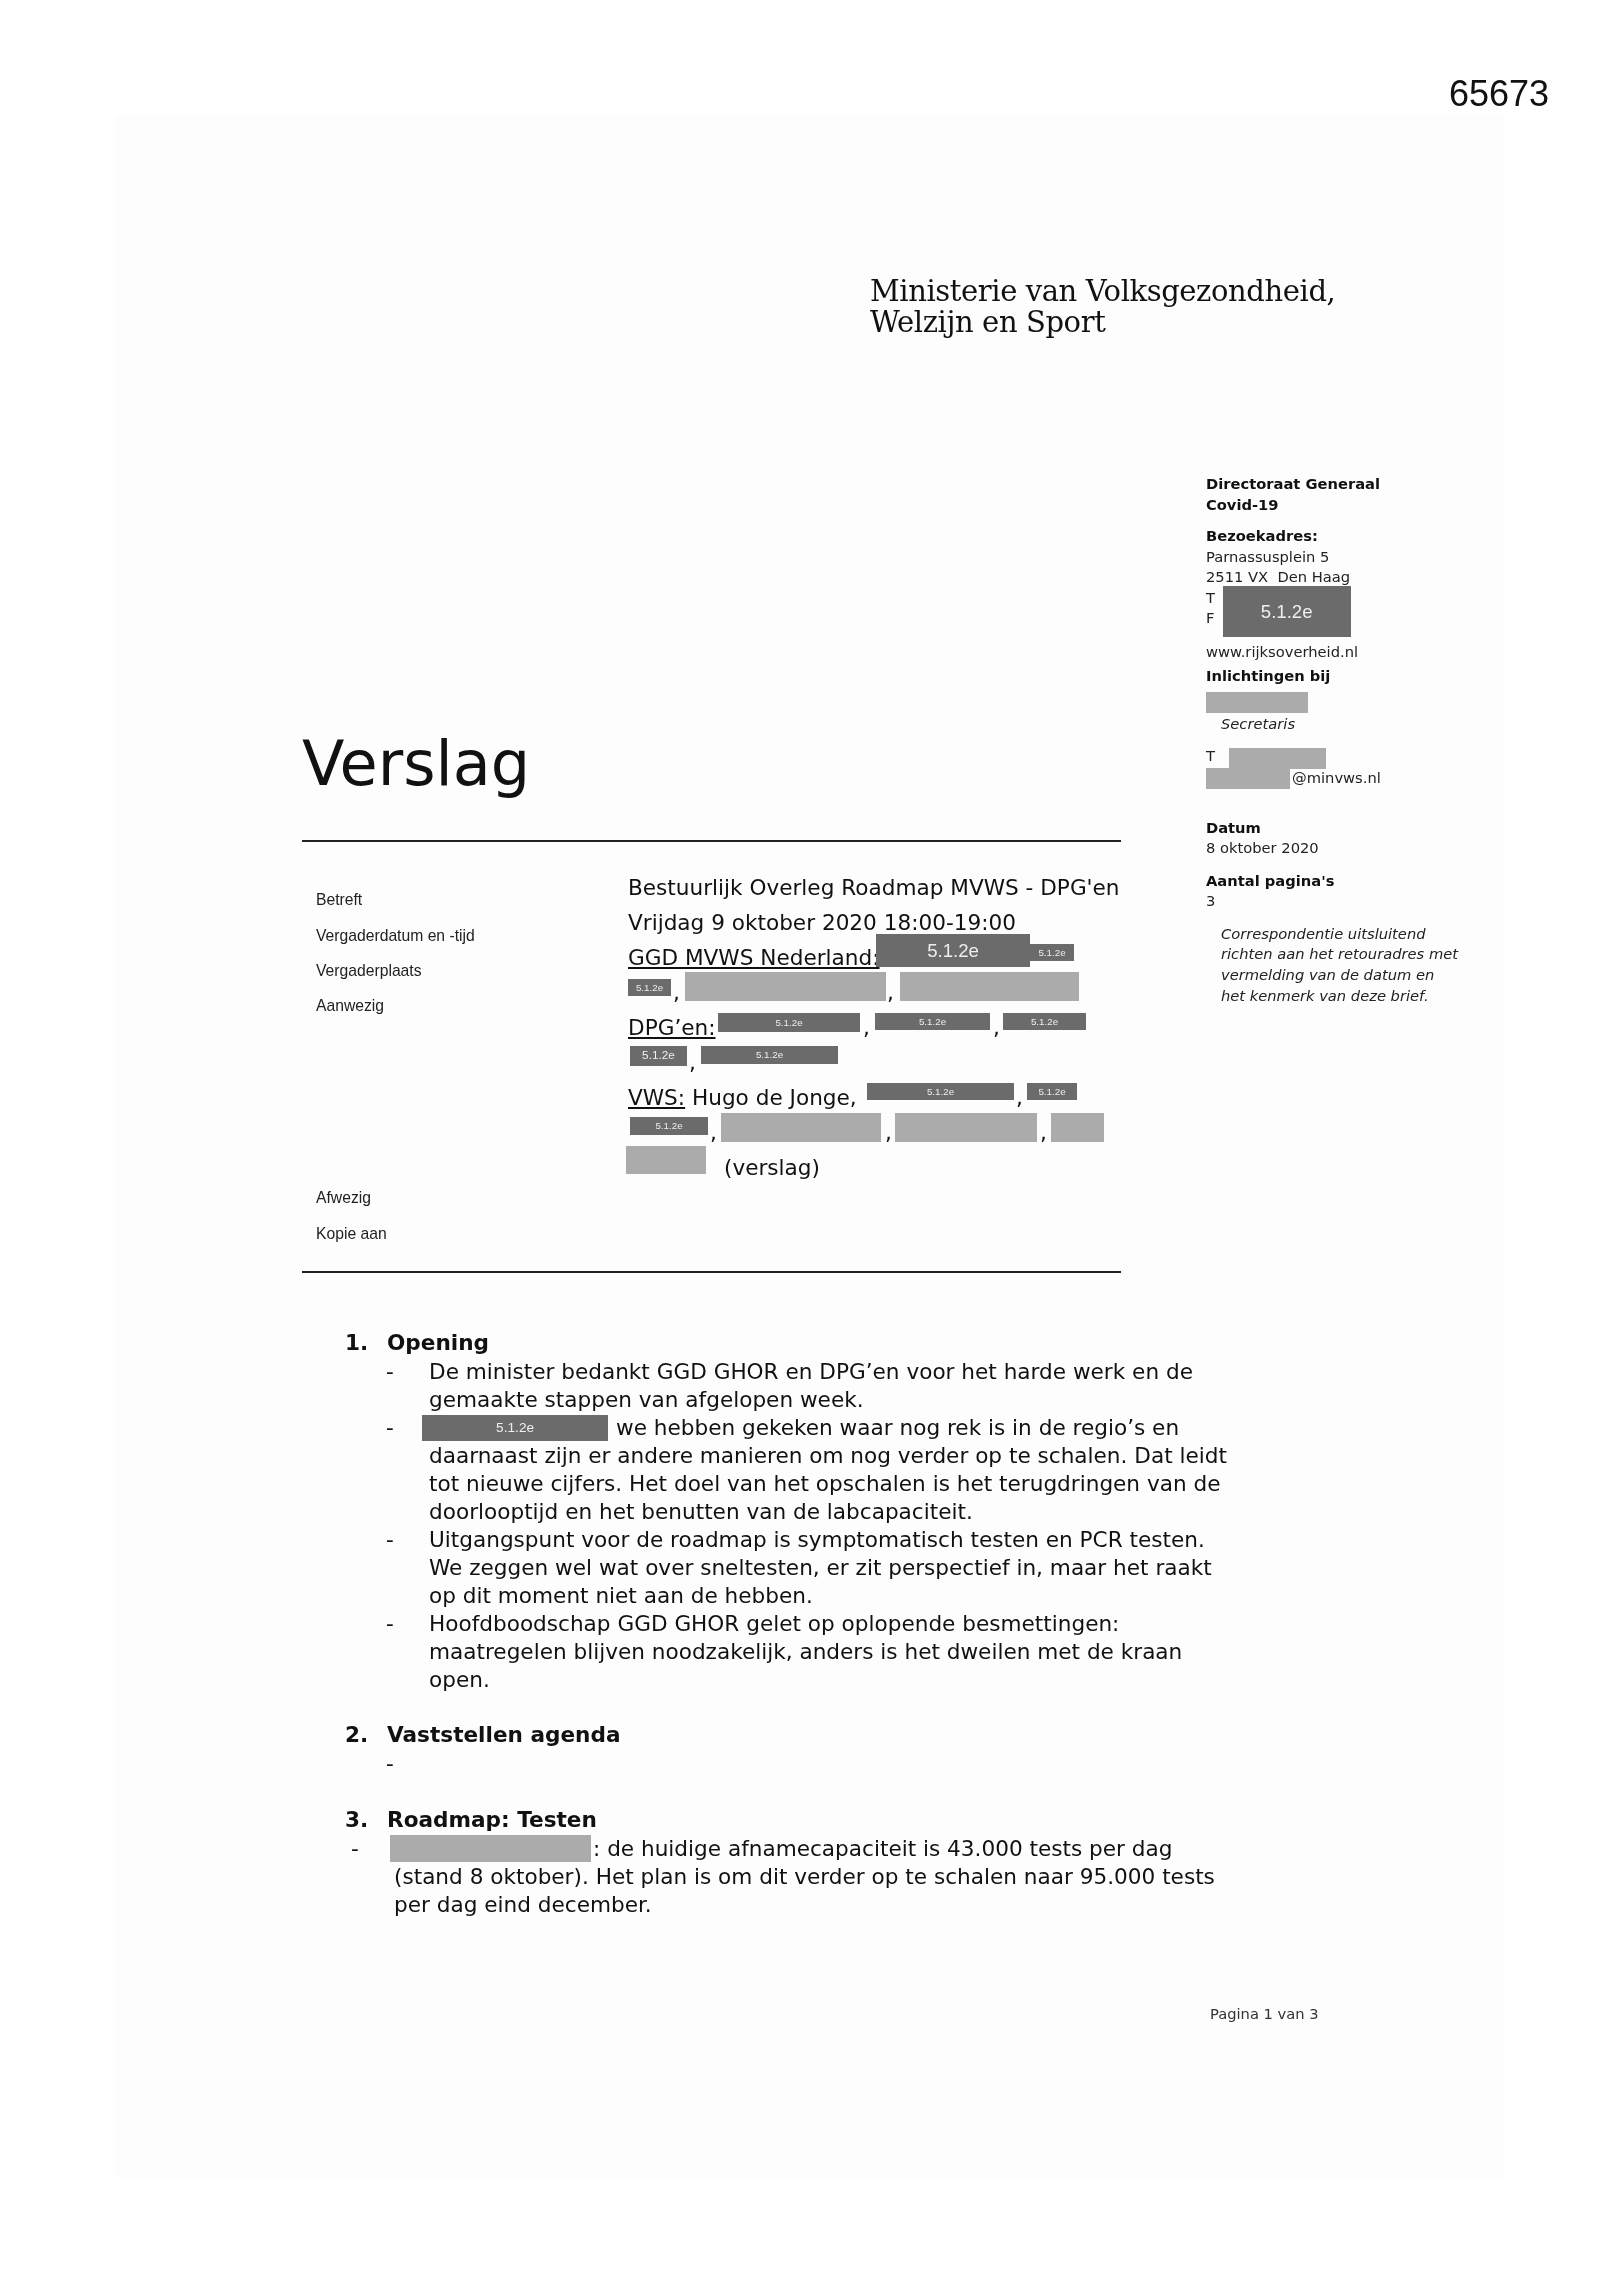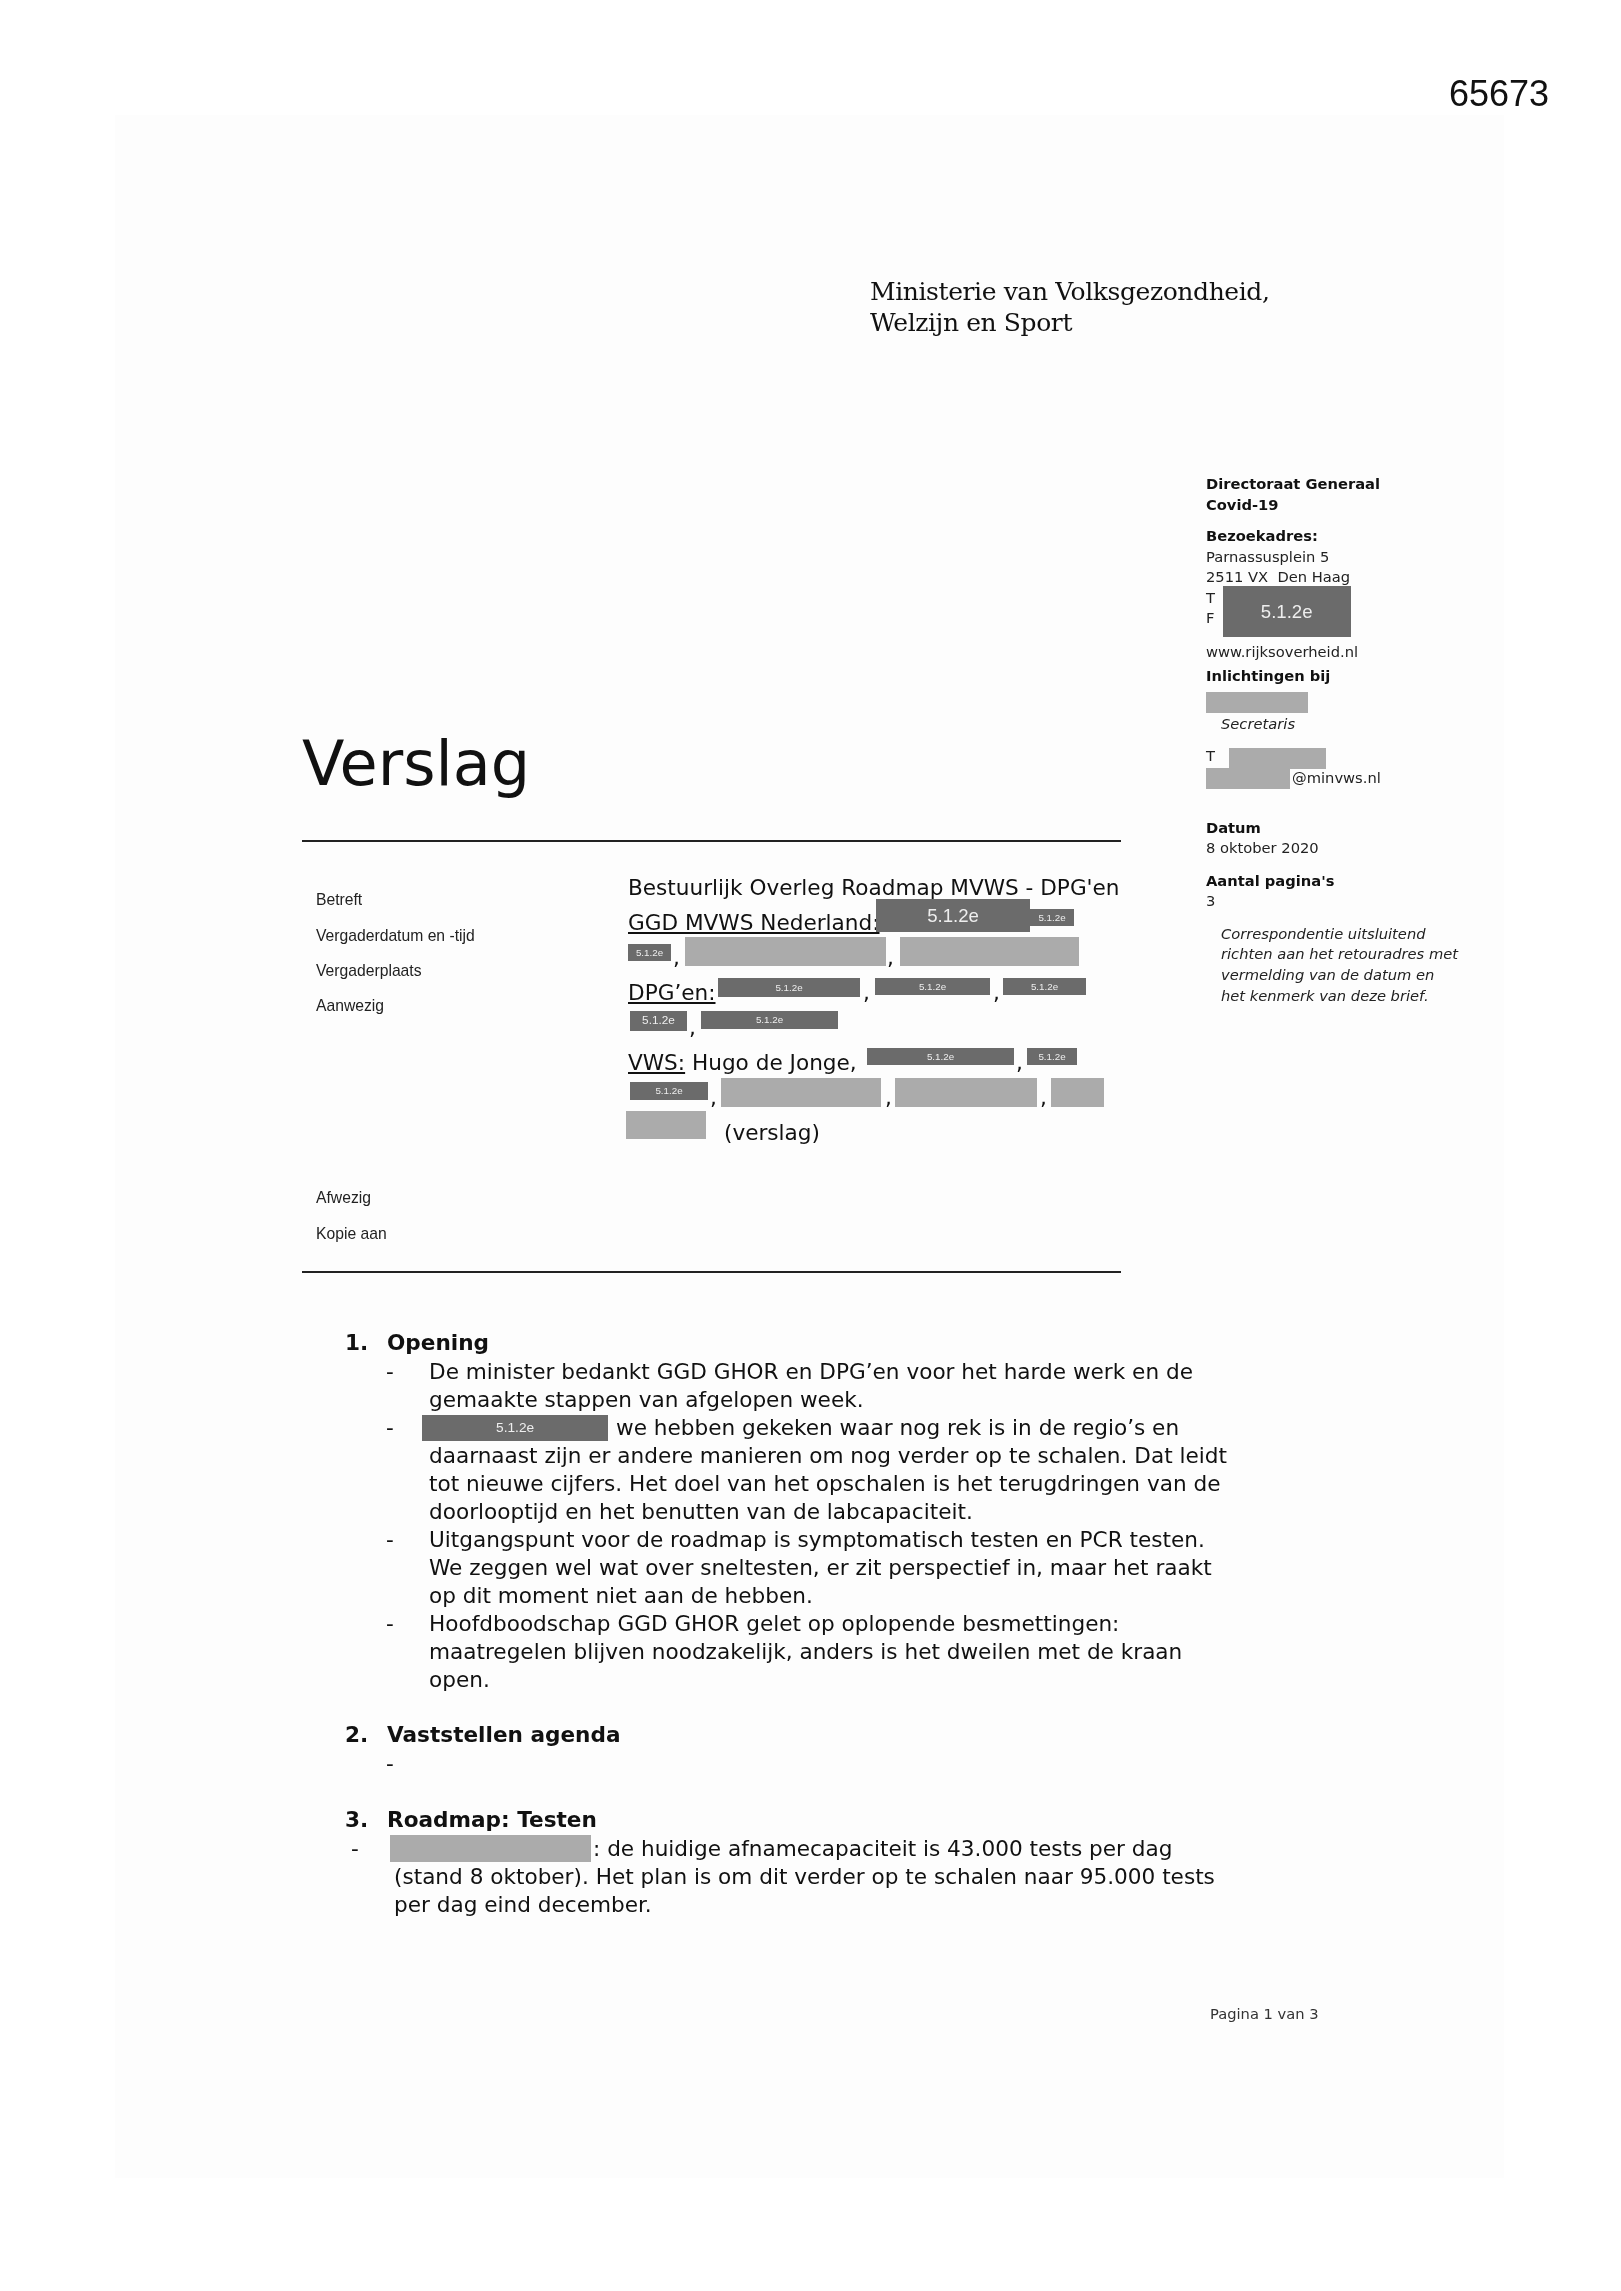--- a/index.html
+++ b/index.html
@@ -3,21 +3,21 @@
 <meta charset="utf-8">
 <style>
   * { box-sizing: border-box; margin: 0; padding: 0; }
   html, body { width: 1621px; height: 2292px; background: #ffffff; overflow: hidden; }
   body { position: relative; font-family: "DejaVu Sans", "Liberation Sans", sans-serif; color: #111; }
 
   .page-bg { position: absolute; left: 115px; top: 115px; width: 1389px; height: 2063px; background: #fdfdfd; }
 
   .doc-number { position: absolute; left: 1449px; top: 73px; font-family: "Liberation Sans", sans-serif; font-size: 36px; color: #111; }
 
-  .ministry { position: absolute; left: 870px; top: 276px; font-family: "DejaVu Serif", "Liberation Serif", serif; font-size: 25px; line-height: 31px; color: #111; letter-spacing: -0.4px; }
+  .ministry { position: absolute; left: 870px; top: 276px; font-family: "DejaVu Serif", "Liberation Serif", serif; font-size: 29px; line-height: 31px; color: #111; letter-spacing: -0.4px; }
 
   .sidebar { position: absolute; left: 1206px; top: 474px; width: 294px; font-size: 14.7px; line-height: 20.6px; color: #222; }
   .sidebar .b { font-weight: bold; color: #111; }
   .sidebar .it { font-style: italic; margin-left: 15px; }
   .sidebar .gap { height: 10.8px; }
   .red-dark { display: inline-block; background: #6b6b6b; color: #eee; font-family: "Liberation Sans", sans-serif; text-align: center; vertical-align: middle; }
   .red-light { display: inline-block; background: #ababab; vertical-align: middle; }
   .tf-row { position: relative; height: 41px; }
   .tf-row .tf-letters { position: absolute; left: 0; top: 0; line-height: 20.6px; }
   .tf-row .tf-box { position: absolute; left: 16.7px; top: -2px; width: 128px; height: 51px; font-size: 18.6px; line-height: 51px; }
@@ -103,20 +103,21 @@
   <div class="meta-label" style="top:875px">Betreft</div>
   <div class="meta-label" style="top:911px">Vergaderdatum en -tijd</div>
   <div class="meta-label" style="top:946px">Vergaderplaats</div>
   <div class="meta-label" style="top:981px">Aanwezig</div>
   <div class="meta-label" style="top:1173px">Afwezig</div>
   <div class="meta-label" style="top:1209px">Kopie aan</div>
 </div>
 
 <div class="meta-values">
   <div class="line">Bestuurlijk Overleg Roadmap MVWS - DPG'en</div>
+  <div class="line">Vrijdag 9 oktober 2020 18:00-19:00</div>
 
   <div class="line">
     <span class="u">GGD MVWS Nederland:</span>
     <span class="red-dark" style="position:absolute;left:248px;top:-5.9px;width:154px;height:33px;font-size:18.6px;line-height:33px">5.1.2e</span>
     <span class="red-dark sm" style="position:absolute;left:402px;top:3.9px;width:44px;height:17.6px;line-height:17.6px">5.1.2e</span>
   </div>
   <div class="line">
     <span class="red-dark sm" style="position:absolute;left:0;top:3.9px;width:43px;height:17.6px;line-height:17.6px">5.1.2e</span>
     <span style="position:absolute;left:45px;top:0">,</span>
     <span class="red-light" style="position:absolute;left:57px;top:-2.9px;width:201px;height:29px"></span>

